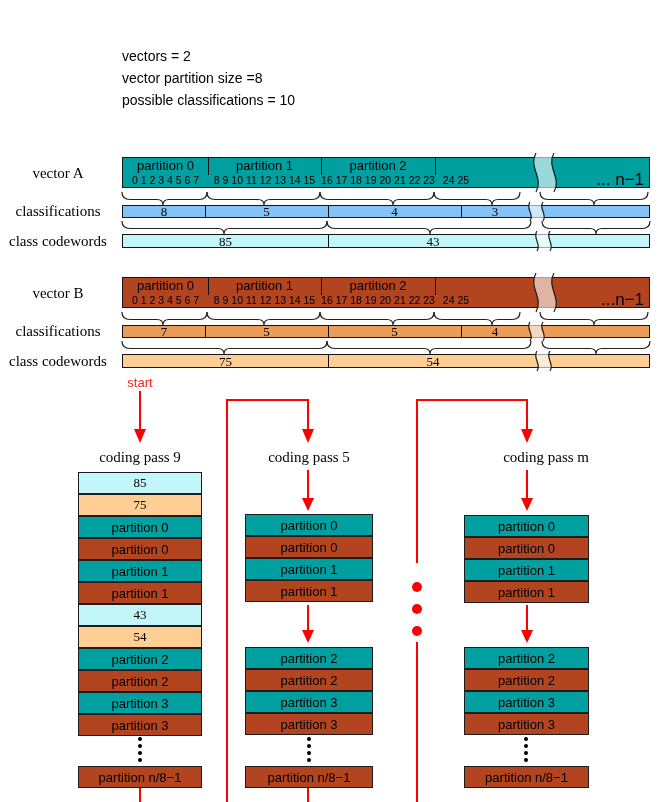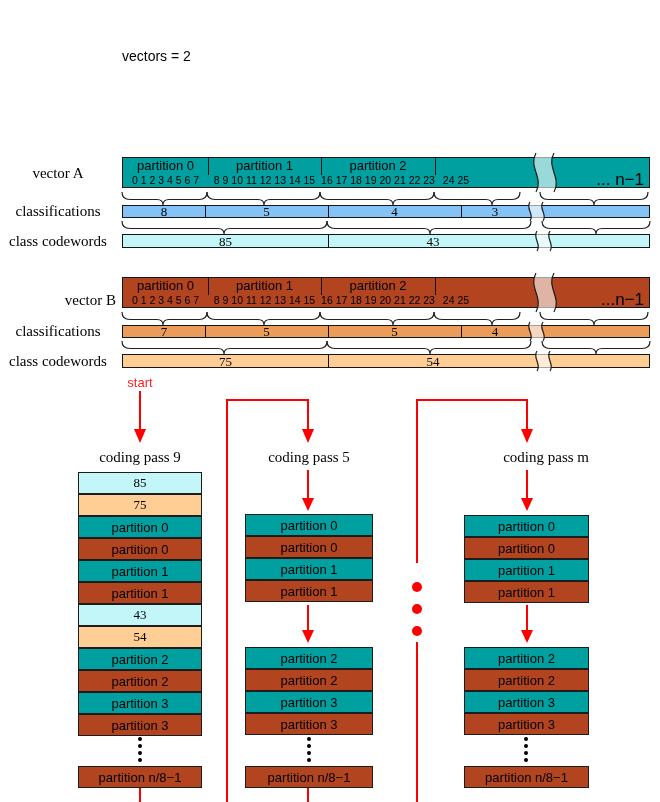--- a/index.html
+++ b/index.html
@@ -37,20 +37,22 @@
   .blk.num{font-family:"Liberation Serif",serif;}
   svg.overlay{position:absolute;left:0;top:0;pointer-events:none;}
 </style>
 </head>
 <body>
 
 <div class="stage">
 
   <div class="hdr">
     <div>vectors = 2</div>
+    <div>vector partition size =8</div>
+    <div>possible classifications = 10</div>
   </div>
 
   <div class="rowlabel" style="top:126px;">vector A</div>
   <div class="bar vecbar teal-bg" style="top:118px;">
     <div class="pt" style="left:0;width:85px;">partition 0</div>
     <div class="pt" style="left:85px;width:113px;">partition 1</div>
     <div class="pt" style="left:198px;width:114px;">partition 2</div>
     <div class="vdiv" style="left:85px;height:17px;"></div>
     <div class="vdiv" style="left:198px;height:17px;"></div>
     <div class="vdiv" style="left:312px;height:17px;"></div>
@@ -72,21 +74,21 @@
     <div class="vdiv" style="left:338px;height:100%;"></div>
   </div>
 
   <div class="rowlabel" style="top:194px;">class codewords</div>
   <div class="bar thinbar lcyan-bg" style="top:195px;">
     <div class="cell" style="left:0;width:205px;line-height:13px;">85</div>
     <div class="cell" style="left:205px;width:210px;line-height:13px;">43</div>
     <div class="vdiv" style="left:205px;height:100%;"></div>
   </div>
 
-  <div class="rowlabel" style="top:253px;text-align:right;">vector B</div>
+  <div class="rowlabel" style="top:246px;">vector B</div>
   <div class="bar vecbar brown-bg" style="top:238px;">
     <div class="pt" style="left:0;width:85px;">partition 0</div>
     <div class="pt" style="left:85px;width:113px;">partition 1</div>
     <div class="pt" style="left:198px;width:114px;">partition 2</div>
     <div class="vdiv" style="left:85px;height:17px;"></div>
     <div class="vdiv" style="left:198px;height:17px;"></div>
     <div class="vdiv" style="left:312px;height:17px;"></div>
     <div class="idx" style="left:0;width:85px;">0 1 2 3 4 5 6 7</div>
     <div class="idx" style="left:85px;width:113px;">8 9 10 11 12 13 14 15</div>
     <div class="idx" style="left:198px;width:114px;">16 17 18 19 20 21 22 23</div>

